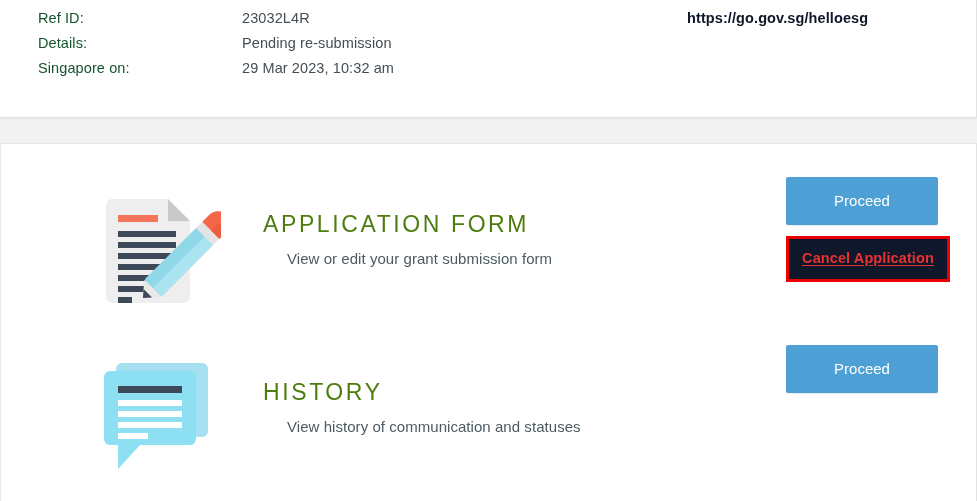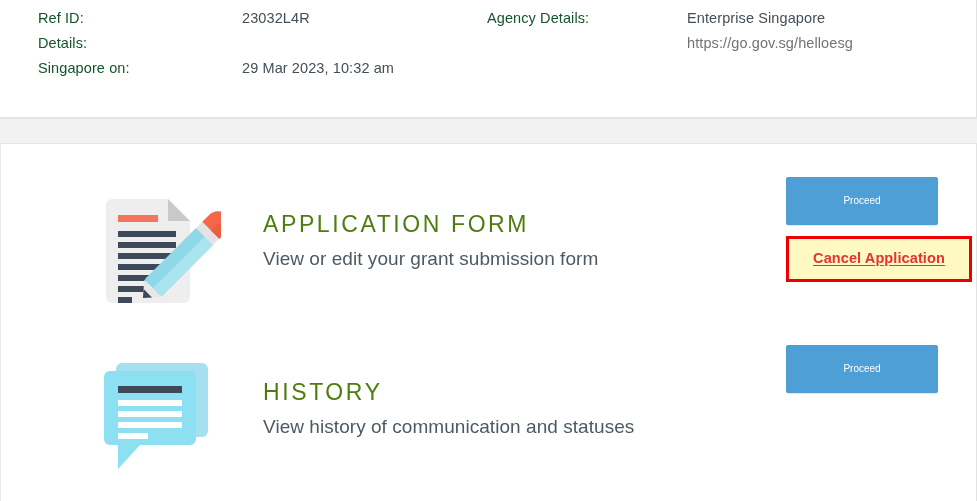--- a/index.html
+++ b/index.html
@@ -61,22 +61,22 @@
   }
   .kv-label.left  { width: 204px; }
   .kv-label.right { width: 200px; }
   .kv-value {
     color: #444e56;
     font-size: 14.5px;
     font-weight: normal;
     letter-spacing: 0.1px;
   }
   .kv-value.link {
-    color: #737373;
-    font-weight: normal;
+    color: #0f172a;
+    font-weight: bold;
     text-decoration: none;
     cursor: pointer;
   }
 
   
   .main-card {
     position: absolute;
     left: 0;
     top: 143px;
     width: 977px;
@@ -111,56 +111,57 @@
   }
   .task-title {
     color: #4d7c0f;
     font-size: 23px;
     letter-spacing: 2.6px;
     font-weight: normal;
     line-height: 30px;
   }
   .task-desc {
     color: #4d5a63;
-    font-size: 19px;
+    font-size: 15px;
     line-height: 24px;
     margin-top: 8px;
     letter-spacing: 0.05px;
+    margin-left: 24px;
   }
 
   .task-actions {
     position: absolute;
     left: 785px;
     top: -10px;
     width: 152px;
   }
   .proceed-btn {
     display: block;
     width: 152px;
     height: 48px;
     line-height: 48px;
     text-align: center;
     background: #4e9fd6;
     color: #ffffff;
-    font-size: 10px;
+    font-size: 15px;
     border: none;
     border-radius: 2px;
     cursor: pointer;
     font-family: "Liberation Sans", sans-serif;
     box-shadow: 0 1px 1px rgba(0,0,0,0.10);
     padding: 0;
   }
 
   .cancel-wrap {
     position: relative;
     margin-top: 11px;
-    width: 186px;
+    width: 164px;
     height: 46px;
     border: 3px solid #ee0000;
-    background: #fef9c3;
+    background: #0f172a;
   }
   .cancel-link {
     position: absolute;
     left: 0; right: 0;
     top: 11px;
     text-align: center;
     color: #e63232;
     font-size: 14.5px;
     font-weight: bold;
     text-decoration: underline;
@@ -179,32 +180,29 @@
   <div class="summary-panel">
     <div class="summary-inner">
 
       <div class="summary-col-left">
         <div class="kv-row">
           <span class="kv-label left">Ref ID:</span>
           <span class="kv-value">23032L4R</span>
         </div>
         <div class="kv-row">
           <span class="kv-label left">Details:</span>
+          <span class="kv-value">Pending re-submission</span>
         </div>
         <div class="kv-row">
           <span class="kv-label left">Singapore on:</span>
           <span class="kv-value">29 Mar 2023, 10:32 am</span>
         </div>
       </div>
 
       <div class="summary-col-right">
-        <div class="kv-row">
-          <span class="kv-label right">Agency Details:</span>
-          <span class="kv-value">Enterprise Singapore</span>
-        </div>
         <div class="kv-row">
           <span class="kv-label right"></span>
           <a class="kv-value link" href="#">https://go.gov.sg/helloesg</a>
         </div>
       </div>
 
     </div>
   </div>
 
   <div class="main-card">

